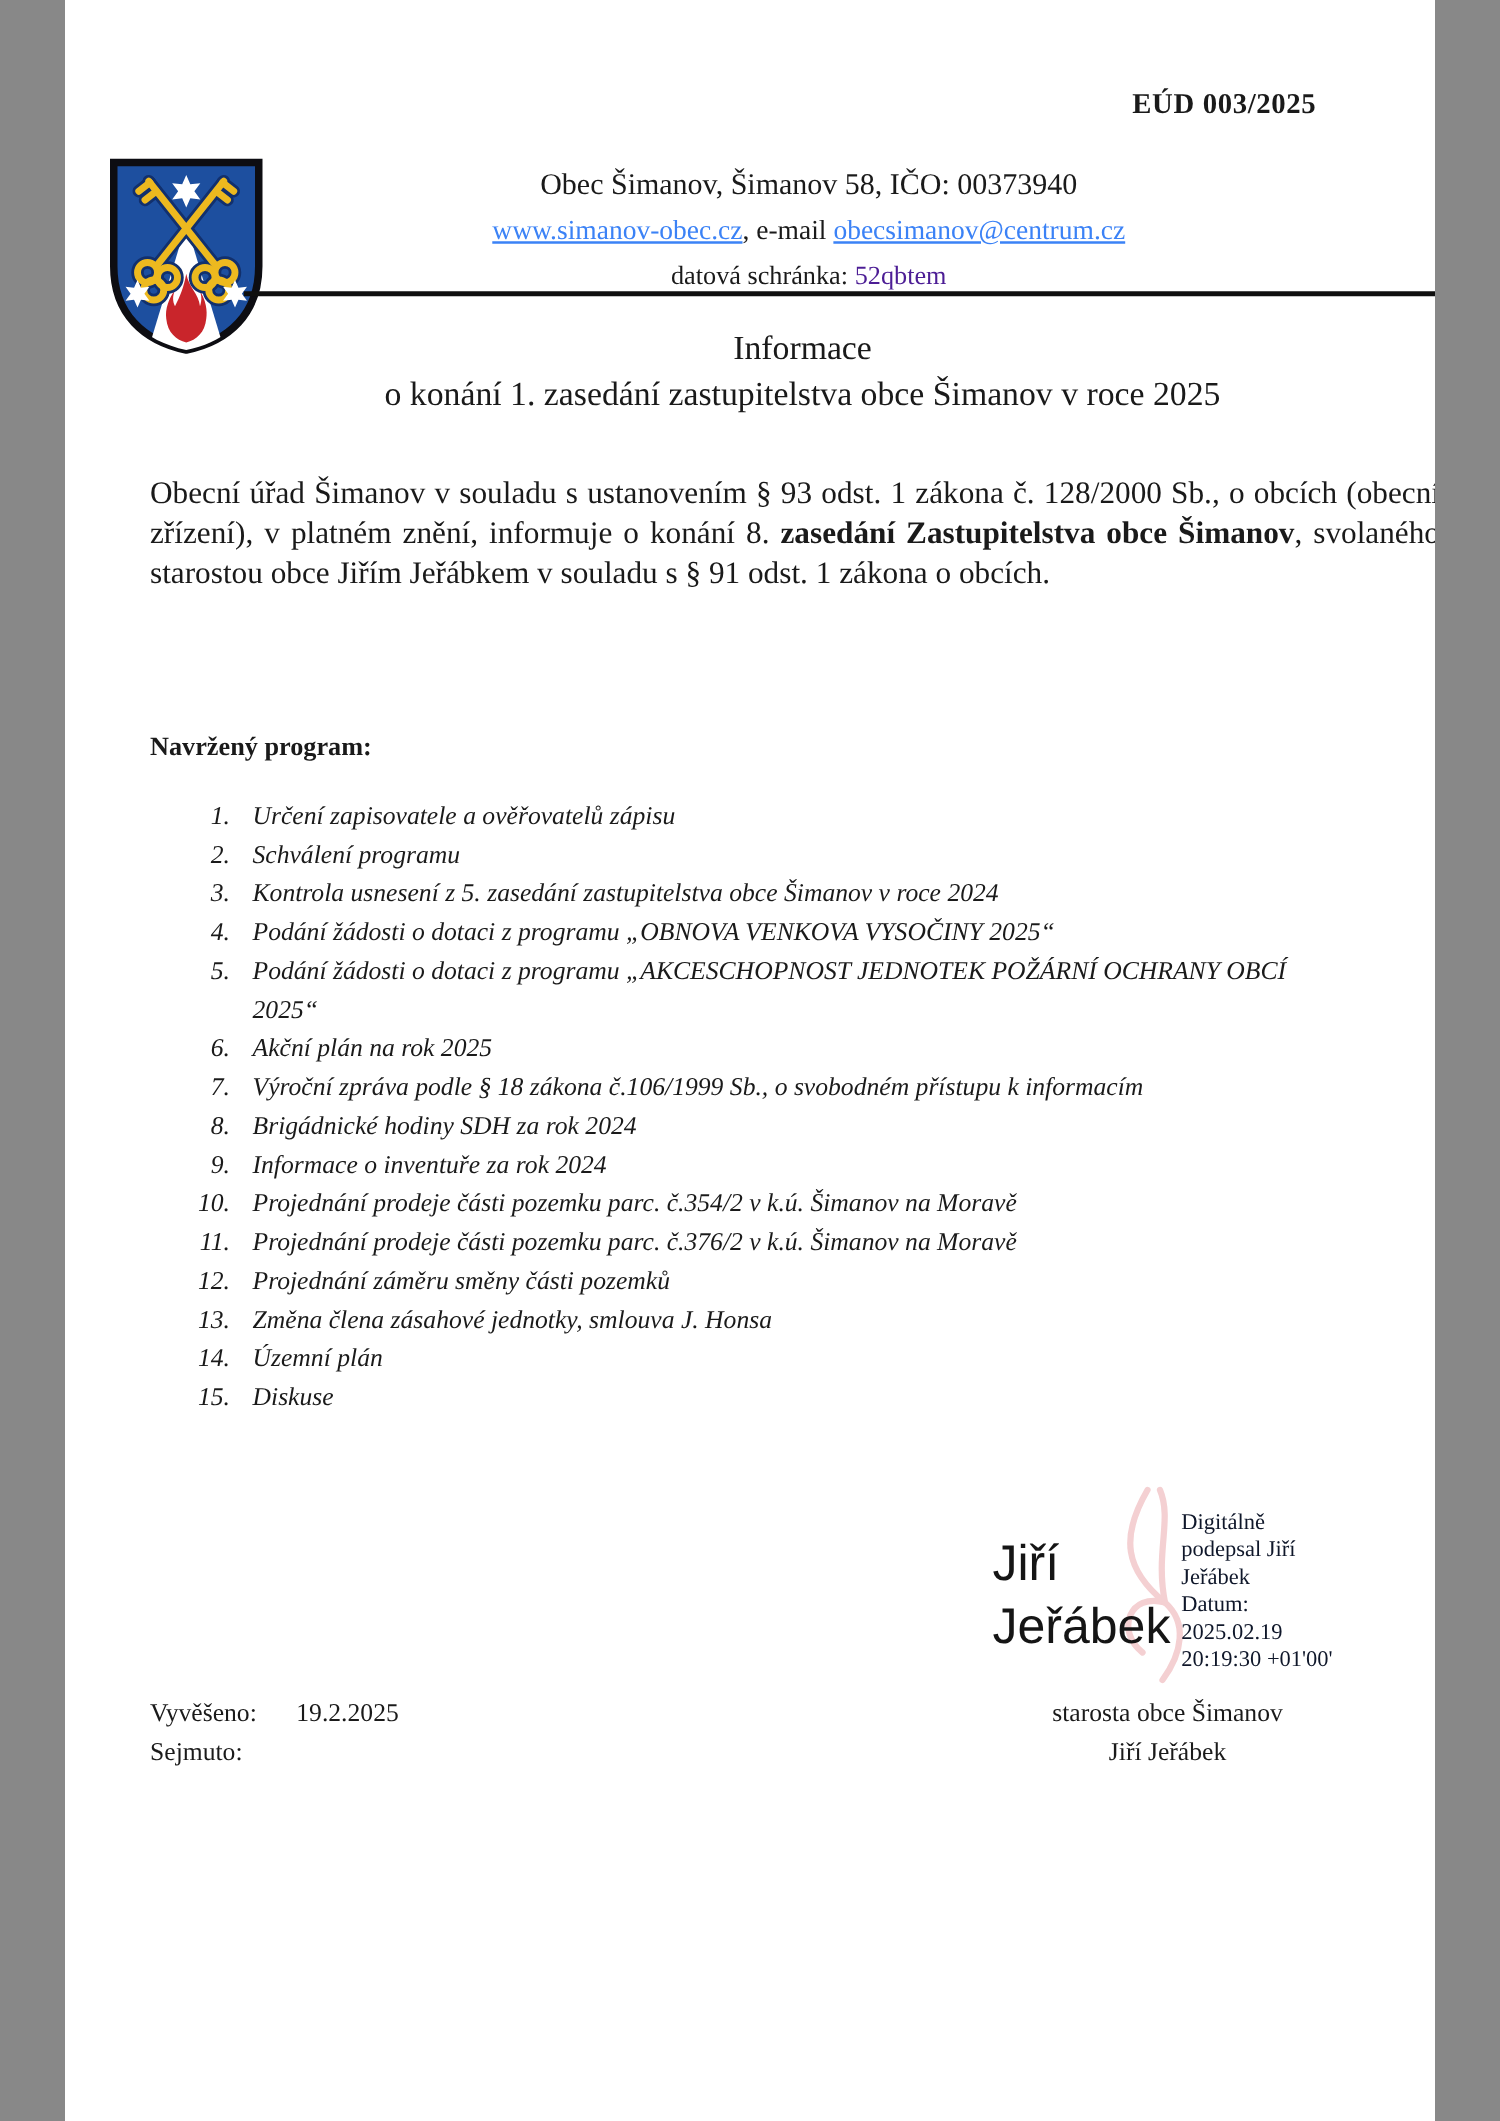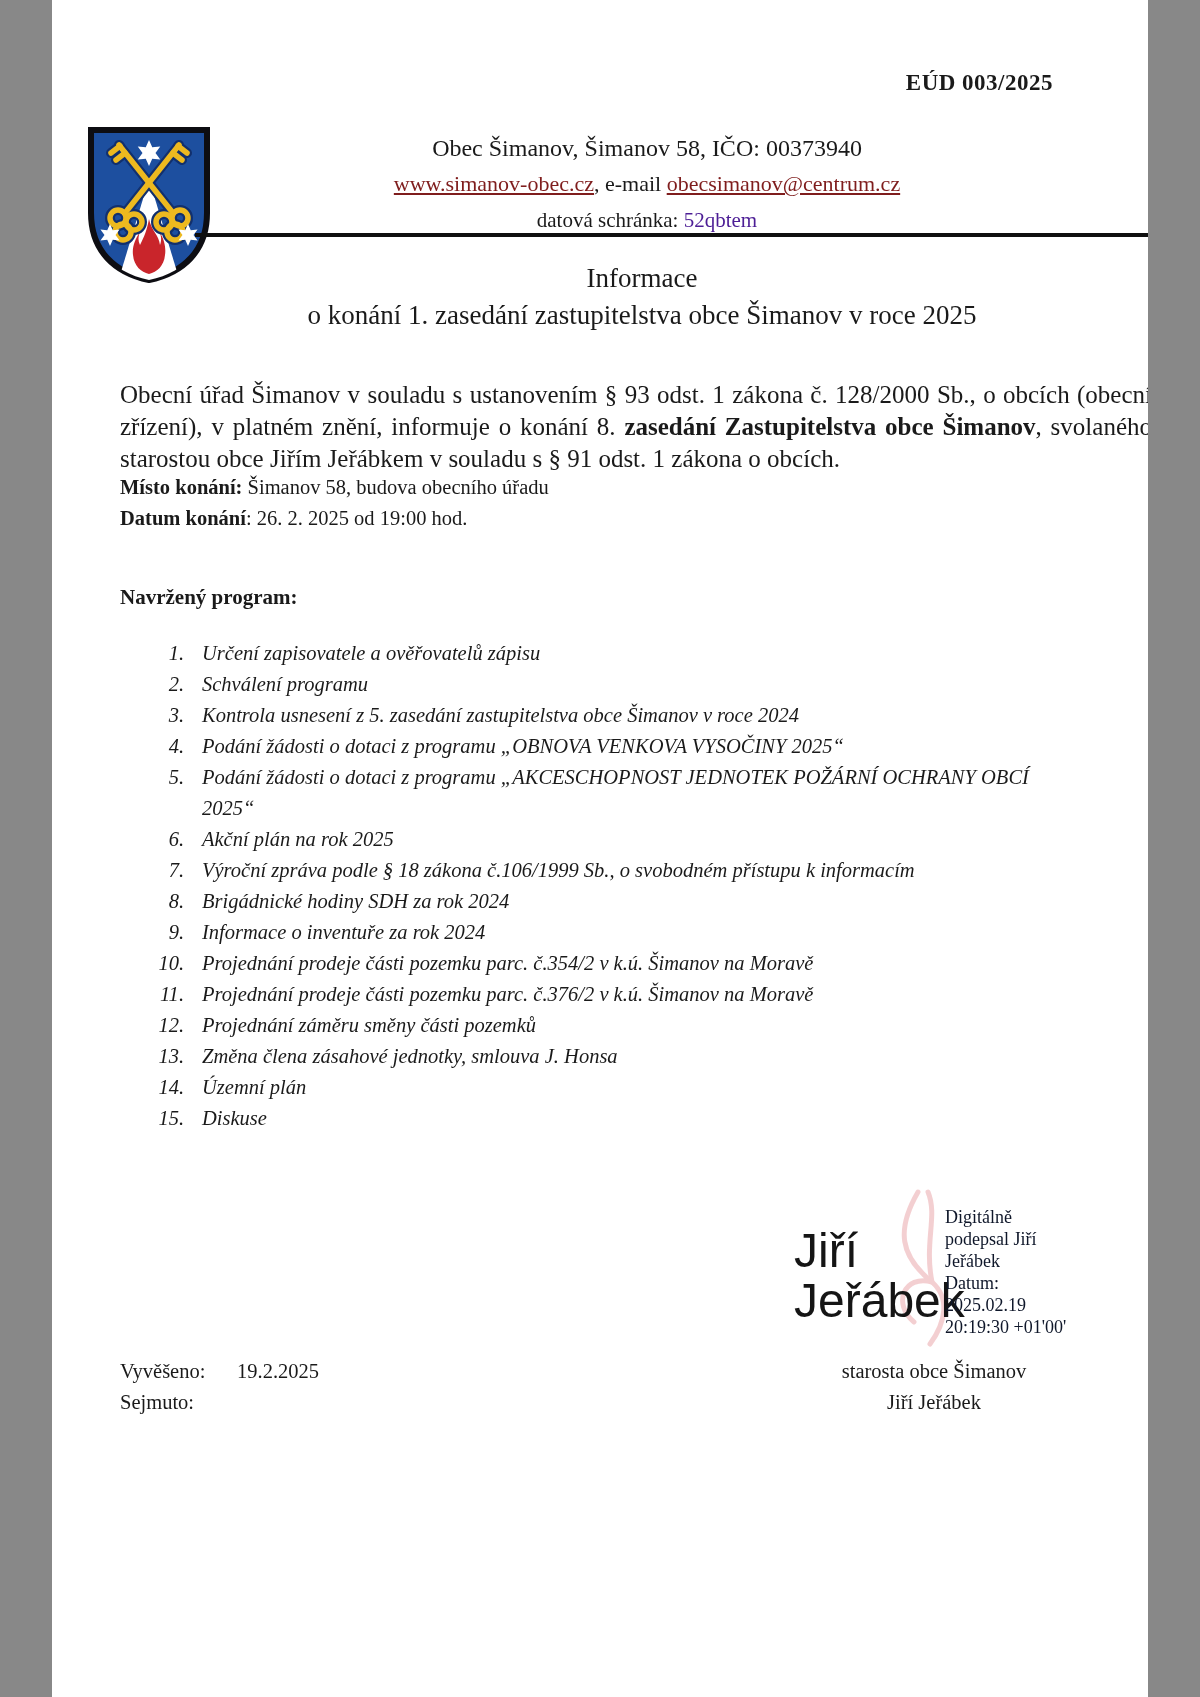--- a/index.html
+++ b/index.html
@@ -21,21 +21,21 @@
 
   .coa{left:33px;top:125px;width:128px;height:160px;}
 
   .header-contact{
     left:170px;top:130px;width:850px;
     text-align:center;line-height:36px;
   }
   .header-contact .l1{font-size:24px;}
   .header-contact .l2{font-size:22px;}
   .header-contact .l3{font-size:21px;}
-  a.doclink{color:#7f1d1d;text-decoration:underline;cursor:pointer;}
+  a.doclink{color:#3b82f6;text-decoration:underline;cursor:pointer;}
   .databox-id{color:#4c1d95;}
 
   .rule{
     left:143px;top:233px;width:959px;height:4px;
     background:#0f0f0f;
   }
 
   .doc-title{
     left:80px;top:260px;width:1020px;
     text-align:center;font-size:27px;line-height:37px;
@@ -74,21 +74,21 @@
   ol.agenda li::before{
     content:counter(item) ".";
     position:absolute;left:0;top:0;width:36px;
     text-align:right;
   }
 
   .sig-ribbon{left:838px;top:1188px;width:100px;height:160px;}
   .sig-name{
     left:742px;top:1226px;width:220px;
     font-family:"Liberation Sans","DejaVu Sans",sans-serif;
-    font-size:48px;line-height:50px;color:#151515;
+    font-size:40px;line-height:50px;color:#151515;
   }
   .sig-details{
     left:893px;top:1206px;width:150px;
     font-family:Liberation Serif, serif;
     font-size:18px;line-height:22px;color:#0f172a;
   }
 
   .footer-left{
     left:68px;top:1356px;width:420px;
     font-size:20.5px;line-height:31px;
@@ -172,24 +172,20 @@
 
   <div class="abs rule"></div>
 
   <div class="abs doc-title">
     <div>Informace</div>
     <div>o konání 1. zasedání zastupitelstva obce Šimanov v roce 2025</div>
   </div>
 
   <p class="abs intro"><span>Obecní úřad Šimanov v souladu s ustanovením § 93 odst. 1 zákona č. 128/2000 Sb., o obcích (obecní zřízení), v platném znění, informuje o konání 8. </span><b>zasedání Zastupitelstva obce Šimanov</b><span>, svolaného starostou obce Jiřím Jeřábkem v souladu s § 91 odst. 1 zákona o obcích.</span></p>
 
-  <div class="abs details">
-    <div class="row"><span class="lbl">Místo konání:</span><span> Šimanov 58, budova obecního úřadu</span></div>
-    <div class="row"><span class="lbl">Datum konání</span><span>: 26. 2. 2025 od 19:00 hod.</span></div>
-  </div>
 
   <div class="abs agenda-heading">Navržený program:</div>
 
   <ol class="abs agenda">
     <li>Určení zapisovatele a ověřovatelů zápisu</li>
     <li>Schválení programu</li>
     <li>Kontrola usnesení z 5. zasedání zastupitelstva obce Šimanov v roce 2024</li>
     <li>Podání žádosti o dotaci z programu „OBNOVA VENKOVA VYSOČINY 2025“</li>
     <li>Podání žádosti o dotaci z programu „AKCESCHOPNOST JEDNOTEK POŽÁRNÍ OCHRANY OBCÍ 2025“</li>
     <li>Akční plán na rok 2025</li>

